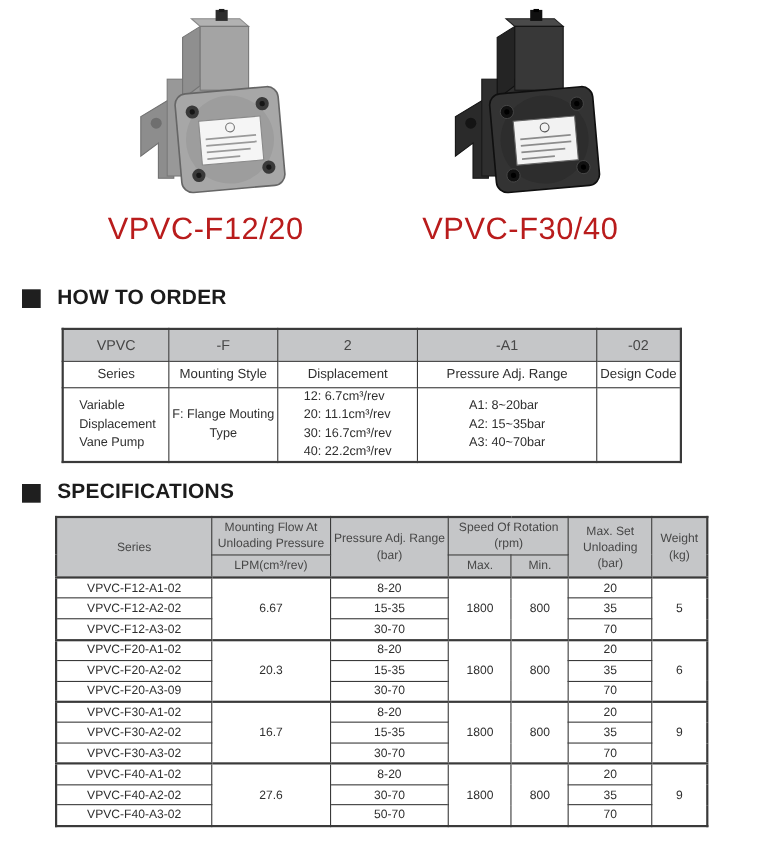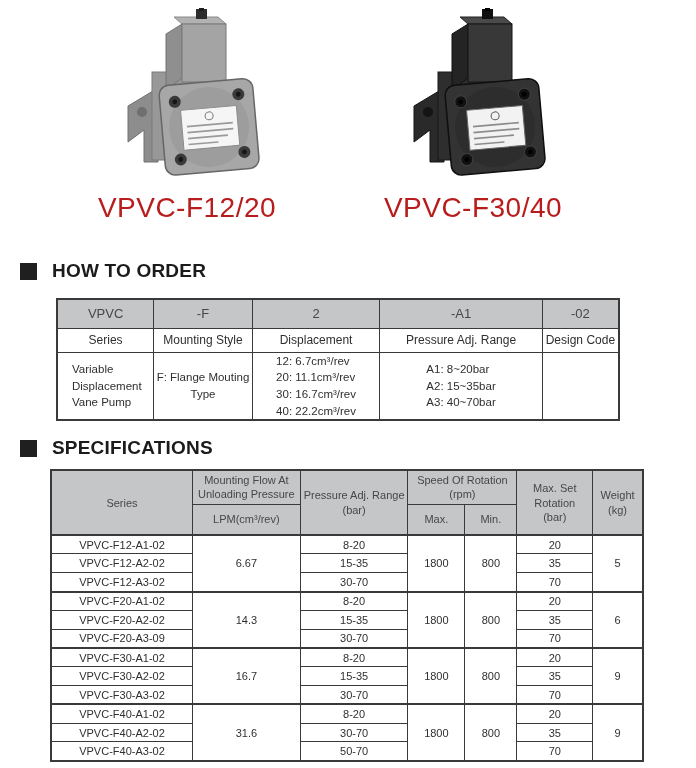--- a/index.html
+++ b/index.html
@@ -47,21 +47,21 @@
   .order tr.details td{height:66px;font-size:11.5px;line-height:1.45;}
   .order td.cell-left{text-align:left;padding-left:14px;}
 
   
   .spec{width:594px;margin:10px 0 0 50px;border:2.6px solid var(--border);}
   .spec th{
     background:var(--header-bg);font-weight:normal;font-size:11px;
     line-height:1.3;color:#474747;
   }
   .spec thead tr:first-child th{height:34px;}
-  .spec thead tr:last-child th{height:31px;}
+  .spec thead tr:last-child th{height:21px;}
   .spec td{font-size:11px;height:18.8px;}
   .spec tbody tr.gstart td{border-top-width:2.3px;}
   .spec tbody tr:first-child td{border-top-width:2.3px;}
 </style>
 </head>
 <body>
 
 <div class="page">
 
   <div class="figures">
@@ -194,21 +194,21 @@
     <thead>
       <tr>
         <th rowspan="2">Series</th>
         <th class="pre">Mounting Flow At
 Unloading Pressure</th>
         <th rowspan="2" class="pre">Pressure Adj. Range
 (bar)</th>
         <th colspan="2" class="pre">Speed Of Rotation
 (rpm)</th>
         <th rowspan="2" class="pre">Max. Set
-Rotation
+Unloading
 (bar)</th>
         <th rowspan="2" class="pre">Weight
 (kg)</th>
       </tr>
       <tr>
         <th>LPM(cm³/rev)</th>
         <th>Max.</th>
         <th>Min.</th>
       </tr>
     </thead>
@@ -229,21 +229,21 @@
         <td>35</td>
       </tr>
       <tr>
         <td>VPVC-F12-A3-02</td>
         <td>30-70</td>
         <td>70</td>
       </tr>
 
       <tr class="gstart">
         <td>VPVC-F20-A1-02</td>
-        <td rowspan="3">14.3</td>
+        <td rowspan="3">20.3</td>
         <td>8-20</td>
         <td rowspan="3">1800</td>
         <td rowspan="3">800</td>
         <td>20</td>
         <td rowspan="3">6</td>
       </tr>
       <tr>
         <td>VPVC-F20-A2-02</td>
         <td>15-35</td>
         <td>35</td>
@@ -269,21 +269,21 @@
         <td>35</td>
       </tr>
       <tr>
         <td>VPVC-F30-A3-02</td>
         <td>30-70</td>
         <td>70</td>
       </tr>
 
       <tr class="gstart">
         <td>VPVC-F40-A1-02</td>
-        <td rowspan="3">31.6</td>
+        <td rowspan="3">27.6</td>
         <td>8-20</td>
         <td rowspan="3">1800</td>
         <td rowspan="3">800</td>
         <td>20</td>
         <td rowspan="3">9</td>
       </tr>
       <tr>
         <td>VPVC-F40-A2-02</td>
         <td>30-70</td>
         <td>35</td>

